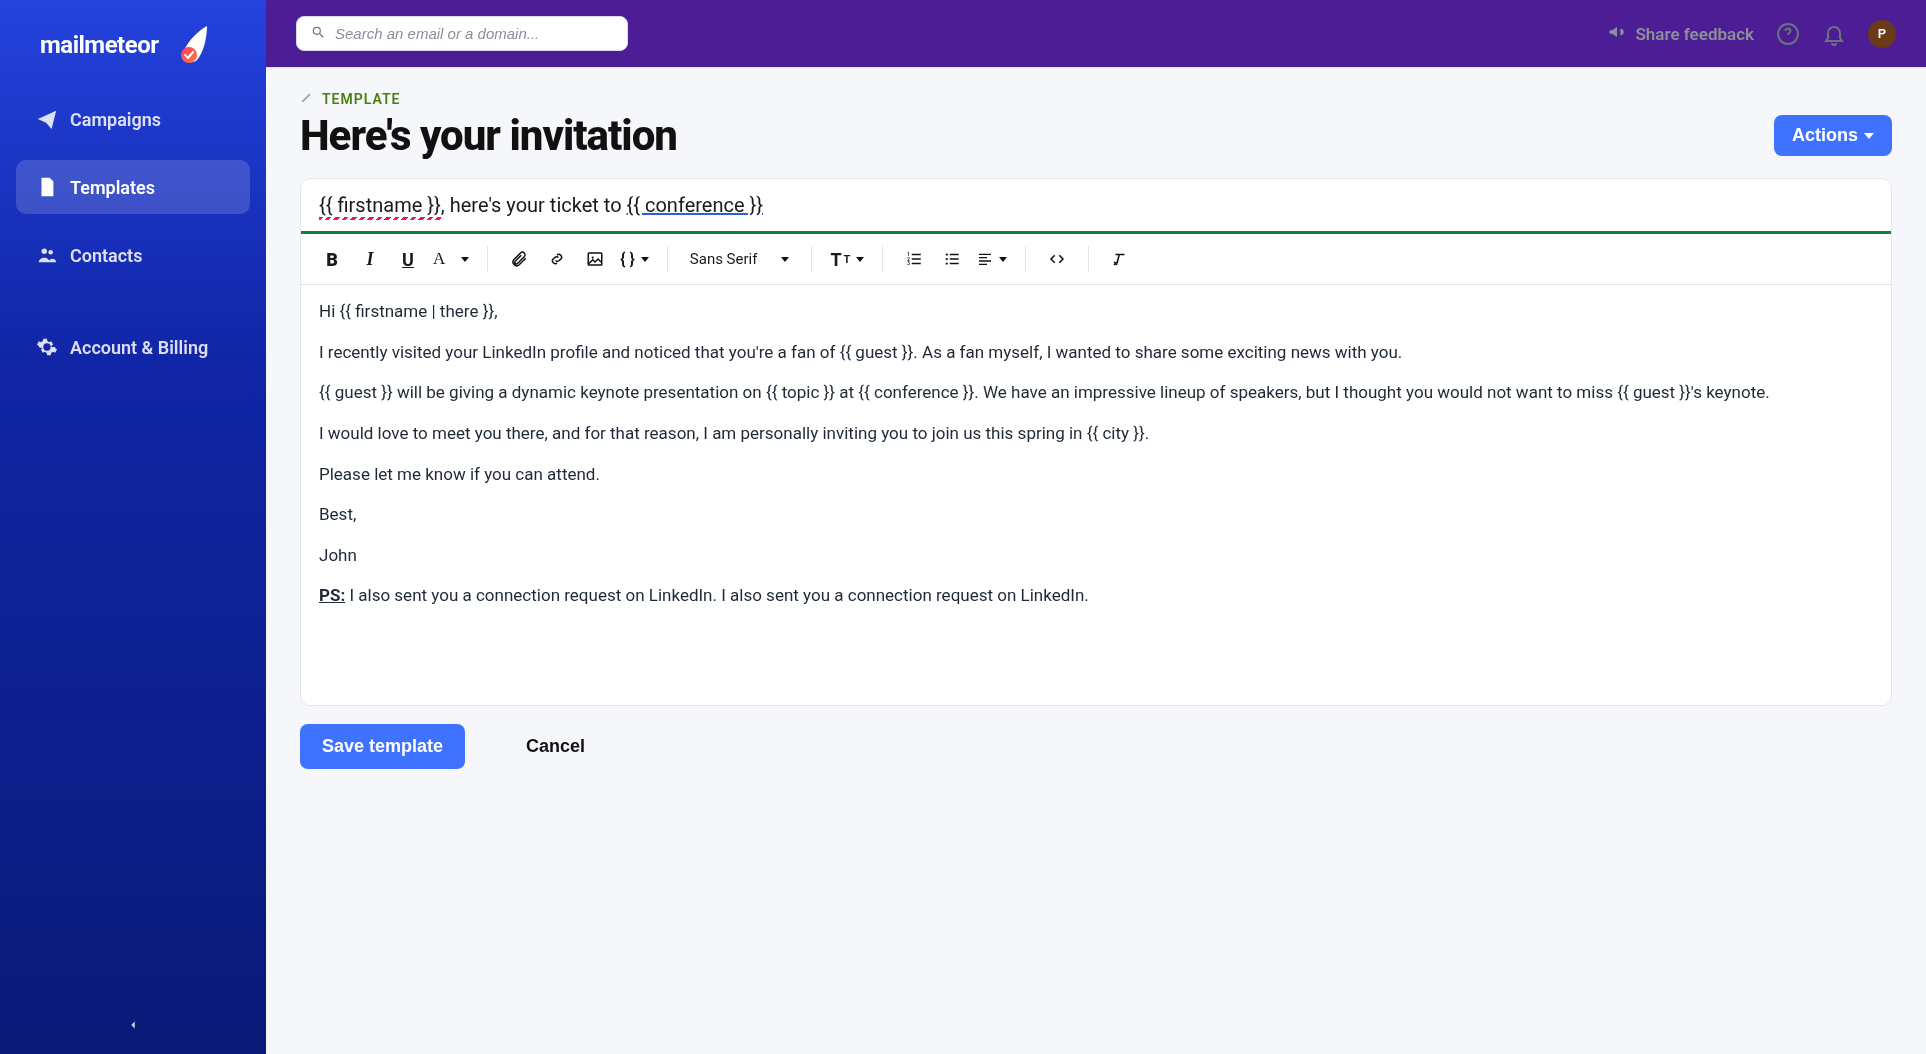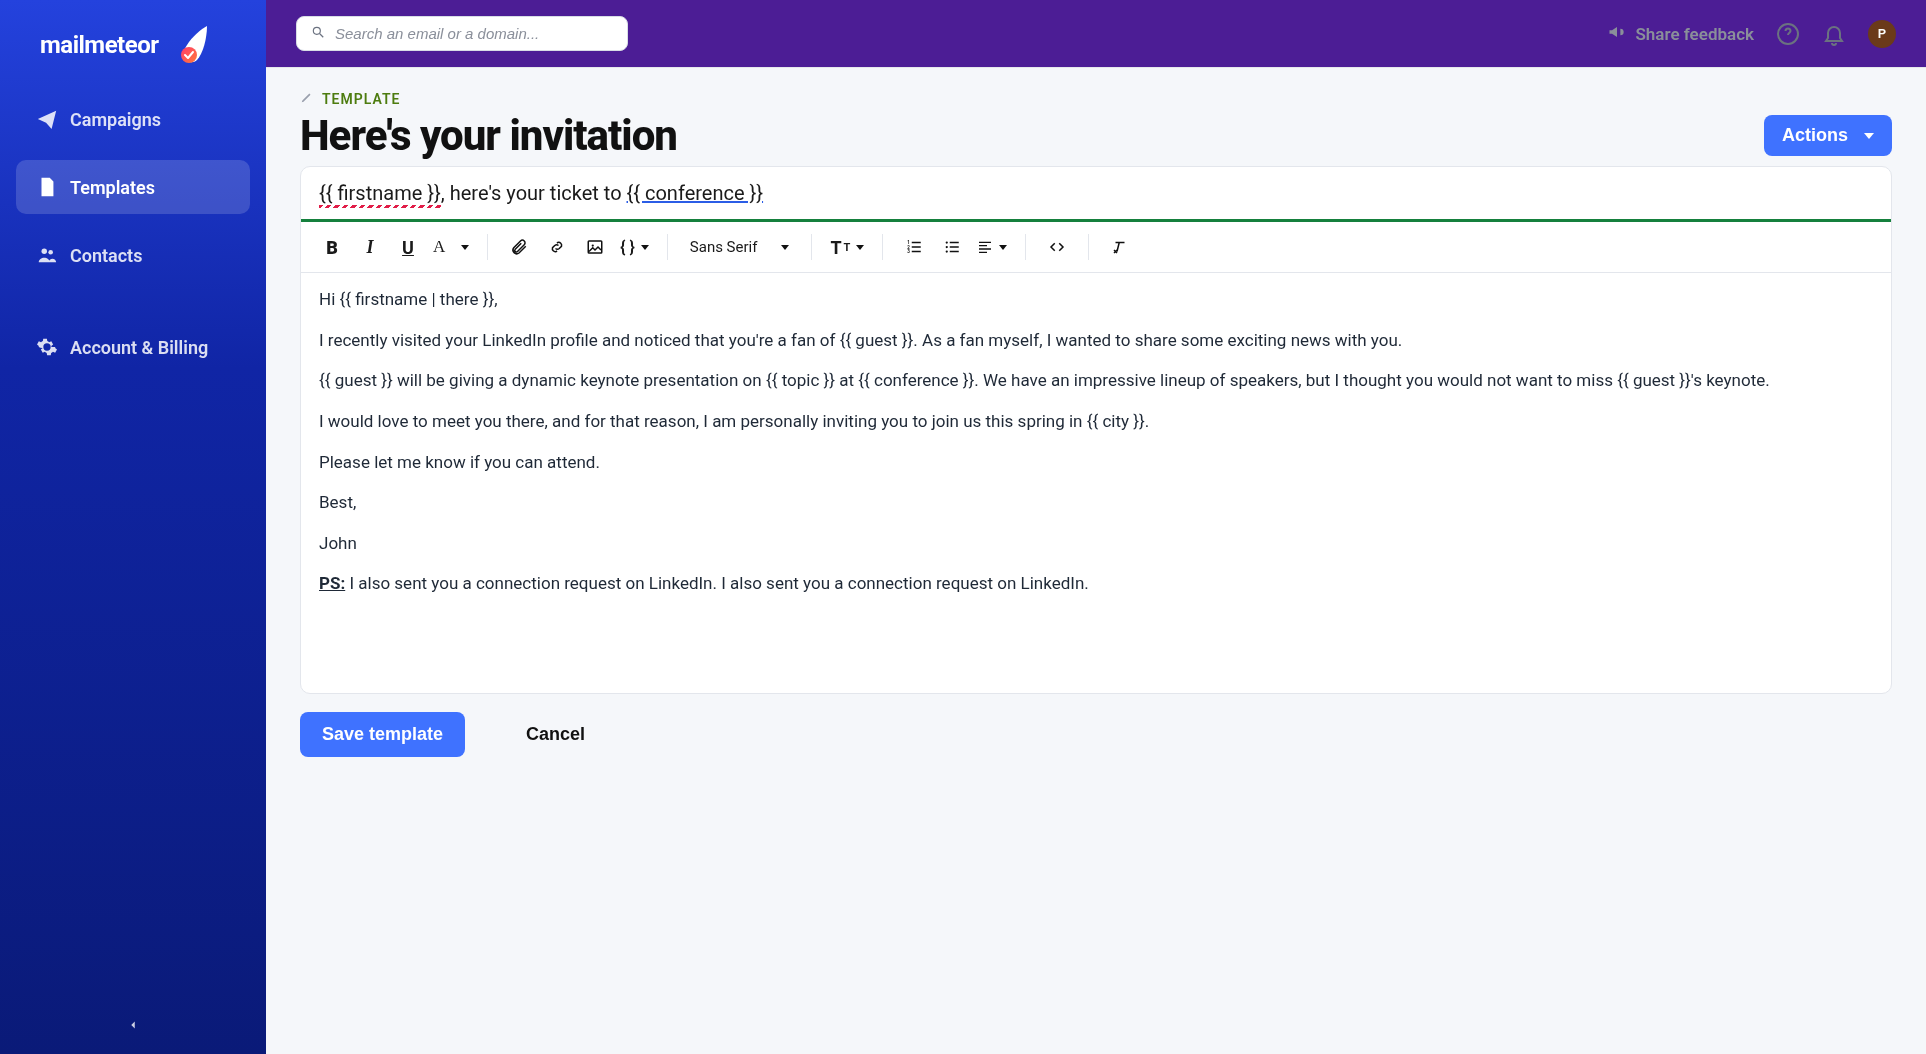--- a/index.html
+++ b/index.html
@@ -68,25 +68,25 @@
 .topbar-right .iconbtn svg{width:24px;height:24px;fill:none;stroke:#6b7280;stroke-width:2;}
 .avatar{
   width:28px;height:28px;border-radius:50%;background:#6b3a1a;color:#fff;
   display:flex;align-items:center;justify-content:center;font-size:13px;font-weight:600;
 }
 
 
 .page { padding: 22px 34px 40px 34px; }
 .crumb { display:flex; align-items:flex-end; gap:8px; color:#4d7c0f; font-size:14px; letter-spacing:1px; font-weight:600;}
 .crumb svg{width:14px;height:14px;fill:#9aa0ad;}
-.title-row { display:flex; align-items:center; justify-content:space-between; margin-top:4px; margin-bottom:6px;}
+.title-row { display:flex; align-items:center; justify-content:space-between; margin-top:4px; margin-bottom:18px;}
 .page-title { font-size:42px; font-weight:800; letter-spacing:-1px; color:#111;}
 .actions-btn{
   background:#3f72ff; color:#fff; border:none; border-radius:8px;
-  padding:10px 18px; font-size:18px; font-weight:700; display:flex; align-items:center; gap:16px; cursor:pointer;
+  padding:10px 18px; font-size:18px; font-weight:700; display:flex; align-items:center; gap:6px; cursor:pointer;
 }
 .actions-btn .caret{ width:0;height:0;border-left:5px solid transparent;border-right:5px solid transparent;border-top:6px solid #fff;}
 
 
 .editor-card{
   background:#fff; border:1px solid #e3e6ec; border-radius:10px; overflow:hidden;
 }
 .subject-row{ padding:14px 18px; border-bottom:3px solid #15803d; font-size:20px;}
 .subject-row .var { position:relative; }
 .subject-row .var.red::after{

